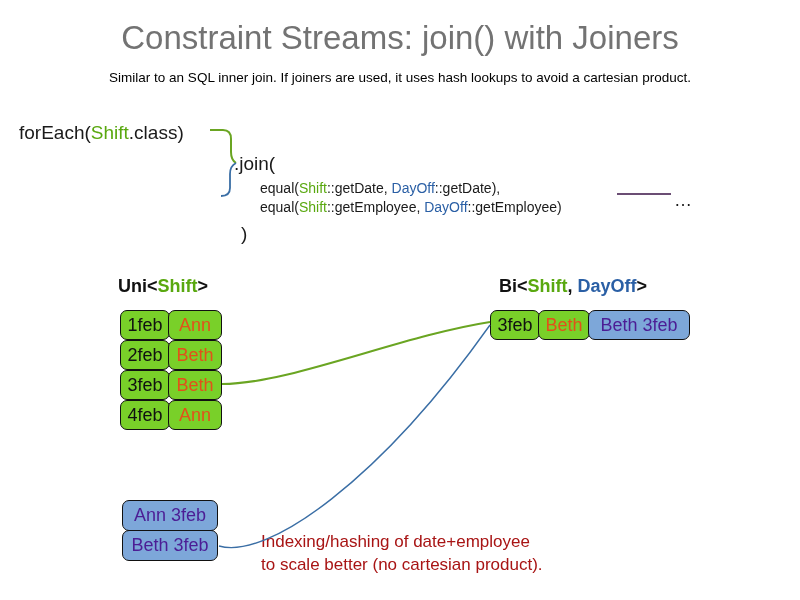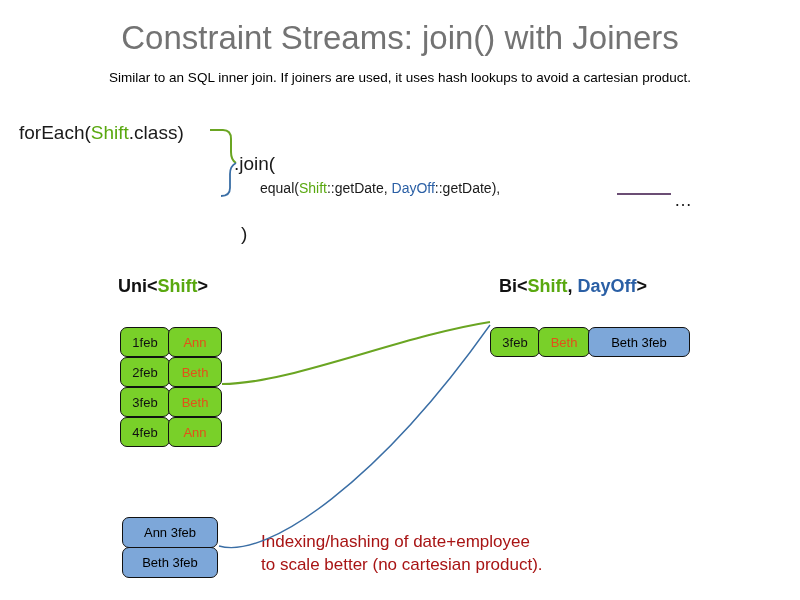--- a/index.html
+++ b/index.html
@@ -104,31 +104,30 @@
 
   
   .cell {
     position: absolute;
     box-sizing: border-box;
     border: 1.6px solid #111111;
     border-radius: 7px;
     display: flex;
     align-items: center;
     justify-content: center;
-    font-size: 13px;
+    font-size: 18px;
     line-height: 19px;
     white-space: nowrap;
     overflow: hidden;
-    margin-top: 17px;
   }
   .cell-green { background: #79d029; }
   .cell-blue  { background: #7da7d9; }
   .txt-date { color: #111111; }
   .txt-name { color: #e2511a; }
-  .txt-dark { color: #000000; }
+  .txt-dark { color: #4c1d95; }
 
   
   .shift-date { left: 120px; width: 50px; height: 30px; }
   .shift-name { left: 168px; width: 54px; height: 30px; }
 
   
   .dayoff-box { left: 122px; width: 96px; height: 31px; }
 
   
   .bi-date { left: 490px; width: 50px; height: 30px; top: 310px; }
@@ -161,20 +160,21 @@
   <div class="abs" id="title">Constraint Streams: join() with Joiners</div>
   <div class="abs" id="subtitle">Similar to an SQL inner join. If joiners are used, it uses hash lookups to avoid a cartesian product.</div>
 
   <div class="abs code" id="foreach-shift"><span>forEach(</span><span class="cls-shift">Shift</span><span>.class)</span></div>
 
 
   <div class="abs code" id="join-open">.join(</div>
 
   <div class="abs code" id="equal-date"><span>equal(</span><span class="cls-shift">Shift</span><span>::getDate, </span><span class="cls-dayoff">DayOff</span><span>::getDate),</span></div>
 
+  <div class="abs code" id="equal-employee"><span>equal(</span><span class="cls-shift">Shift</span><span>::getEmployee, </span><span class="cls-dayoff">DayOff</span><span>::getEmployee)</span></div>
 
   <div class="abs code" id="join-close">)</div>
 
   <div class="abs" id="ellipsis">…</div>
 
   <div class="abs stream-label" id="label-uni-shift"><span>Uni&lt;</span><span class="cls-shift">Shift</span><span>&gt;</span></div>
 
   <div class="abs stream-label" id="label-bi"><span>Bi&lt;</span><span class="cls-shift">Shift</span><span>, </span><span class="cls-dayoff">DayOff</span><span>&gt;</span></div>
 
 

